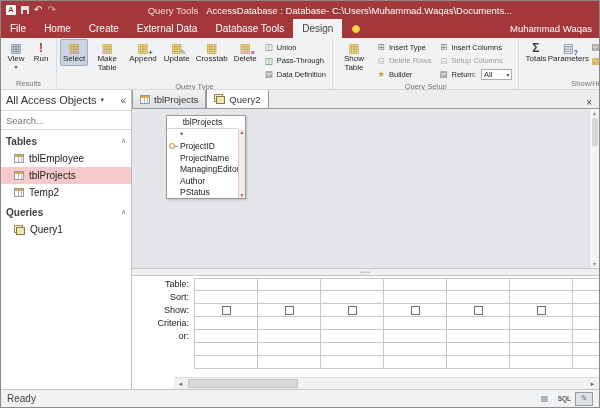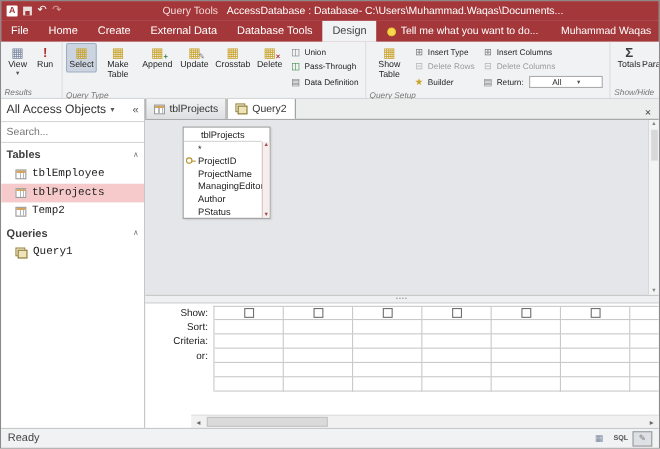--- a/index.html
+++ b/index.html
@@ -22,51 +22,51 @@
   .rtab { padding:0 9px; line-height:19px; cursor:default; }
   .rtab.active { background:#f1f2f4; color:#444; }
   .tellme { display:flex; align-items:center; gap:4px; margin-left:10px; font-size:9.5px; }
   .bulb { width:8px; height:8px; border-radius:50%; background:#f8d84a; border:1px solid #e6c63a; }
   .username { margin-left:auto; margin-right:7px; line-height:19px; font-size:9.5px; }
 
   
   .ribbon { height:52px; background:#f1f2f4; border-bottom:1px solid #d4d6d8; display:flex; color:#262626; flex-shrink:0; }
   .rgroup { display:flex; flex-direction:column; border-right:1px solid #dcdddf; padding:1px 3px 0; flex-shrink:0; }
   .rgroup-content { flex:1; display:flex; align-items:flex-start; gap:1px; }
-  .rgroup-label { color:#767676; font-size:7.5px; height:11px; line-height:11px;font-style:italic; }
+  .rgroup-label { text-align:center; color:#767676; font-size:7.5px; height:11px; line-height:11px; }
   .bigbtn { display:flex; flex-direction:column; align-items:center; min-width:24px; max-width:36px; padding:1px 2px; border:1px solid transparent; border-radius:2px; }
   .bigbtn.pressed { background:#ccd4e0; border-color:#9daec4; }
   .bicon { height:14px; font-size:12px; line-height:14px; position:relative; }
   .blabel { font-size:8px; line-height:8.5px; text-align:center; white-space:normal; }
   .ddarrow { font-size:6px; line-height:6px; color:#555; }
   .ibwrap { position:relative; display:inline-block; }
   .badge { position:absolute; right:-4px; bottom:-1px; font-size:7px; font-weight:bold; line-height:7px; }
   .smallcol { display:flex; flex-direction:column; padding-top:2px; gap:1px; }
   .smallbtn { display:flex; align-items:center; gap:3px; font-size:7.5px; height:12.5px; padding:0 3px; white-space:nowrap; }
   .sicon { width:10px; text-align:center; font-size:8.5px; }
   .disabled { color:#9b9b9b; }
-  .combo { display:inline-flex; align-items:center; gap:14px; border:1px solid #ababab; background:#fff; height:11px; padding:0 20px; margin-left:2px; font-size:7.5px; }
+  .combo { display:inline-flex; align-items:center; gap:14px; border:1px solid #ababab; background:#fff; height:11px; padding:0 2px; margin-left:2px; font-size:7.5px; }
   .rib-spacer { flex:1; }
 
   
   .content { flex:1; display:flex; overflow:hidden; }
 
   
   .sidebar { width:131px; background:#fff; border-right:1px solid #bfbfbf; display:flex; flex-direction:column; flex-shrink:0; font-size:10px; color:#222; }
   .sb-header { height:21px; display:flex; align-items:center; padding:0 5px; font-size:11px; color:#333; border-bottom:1px solid #d6d6d6; }
   .sb-caret { font-size:7px; color:#555; margin-left:4px; }
   .sb-shutter { margin-left:auto; font-size:10px; color:#555; }
   .sb-search { height:19px; display:flex; align-items:center; border-bottom:1px solid #d6d6d6; padding:0 5px; }
   .sb-search input { border:none; outline:none; flex:1; font-size:9.5px; font-family:inherit; color:#444; background:transparent; }
   .icon-search { position:relative; width:10px; height:10px; flex-shrink:0; }
   .icon-search::before { content:""; position:absolute; width:5px; height:5px; border:1px solid #777; border-radius:50%; left:1px; top:1px; }
   .icon-search::after { content:""; position:absolute; width:4px; height:1px; background:#777; transform:rotate(45deg); left:5px; top:7px; }
   .sb-section { height:18px; display:flex; align-items:center; padding:0 5px; font-weight:bold; color:#3f3f3f; margin-top:2px; }
   .sb-chev { margin-left:auto; font-size:7px; color:#777; font-weight:normal; }
-  .sb-item { height:17px; display:flex; align-items:center; gap:5px; padding-left:13px;font-family:Liberation Mono, monospace; }
+  .sb-item { height:17px; display:flex; align-items:center; gap:5px; padding-left:13px; }
   .sb-item.selected { background:#f6caca; }
   .icon-table { width:10px; height:9px; border:1px solid #9b9b9b; flex-shrink:0;
     background:
       linear-gradient(to bottom, #d8a35a 0 2px, rgba(0,0,0,0) 2px),
       linear-gradient(to right, rgba(0,0,0,0) 0 3px, #b0b8c0 3px 4px, rgba(0,0,0,0) 4px 6px, #b0b8c0 6px 7px, rgba(0,0,0,0) 7px),
       #fdfdfd; }
   .icon-query { width:11px; height:10px; position:relative; flex-shrink:0; }
   .icon-query::before { content:""; position:absolute; left:0; top:0; width:7px; height:6px; border:1px solid #9b8a4a; background:#f7f0d8; }
   .icon-query::after { content:""; position:absolute; right:0; bottom:0; width:7px; height:6px; border:1px solid #8a7a3a; background:#efe3b8; }
 
@@ -141,21 +141,20 @@
 
   <div class="tabrow">
     <div class="rtab">File</div>
     <div class="rtab">Home</div>
     <div class="rtab">Create</div>
     <div class="rtab">External Data</div>
     <div class="rtab">Database Tools</div>
     <div class="rtab active">Design</div>
     <div class="tellme">
       <span class="bulb"></span>
-      <span>Tell me what you want to do...</span>
     </div>
     <div class="username">Muhammad Waqas</div>
   </div>
 
   <div class="ribbon">
 
     <div class="rgroup">
       <div class="rgroup-content">
         <div class="bigbtn">
           <span class="bicon ic-blue">▦</span>
@@ -234,21 +233,21 @@
             <span>Builder</span>
           </div>
         </div>
         <div class="smallcol">
           <div class="smallbtn">
             <span class="sicon ic-gray">⊞</span>
             <span>Insert Columns</span>
           </div>
           <div class="smallbtn disabled">
             <span class="sicon ic-dis">⊟</span>
-            <span>Delete Columns</span>
+            <span>Setup Columns</span>
           </div>
           <div class="smallbtn">
             <span class="sicon ic-gray">▤</span>
             <span>Return:</span>
             <span class="combo">
               <span>All</span>
               <span style="font-size:6px;color:#555;">▾</span>
             </span>
           </div>
         </div>
@@ -373,20 +372,44 @@
           <span class="pv-arrow">▴</span>
           <span class="pv-thumb"></span>
           <span class="pv-arrow pv-bottom">▾</span>
         </div>
       </div>
 
       <div class="splitter">••••</div>
 
       <div class="gridpane">
         <div class="grid-area" id="grid-rows">
+            <div class="grid-row">
+              <div class="grid-label">Table:</div>
+              <div class="grid-cells">
+                <div class="grid-cell"></div>
+                <div class="grid-cell"></div>
+                <div class="grid-cell"></div>
+                <div class="grid-cell"></div>
+                <div class="grid-cell"></div>
+                <div class="grid-cell"></div>
+                <div class="grid-cell"></div>
+              </div>
+            </div>
+            <div class="grid-row">
+              <div class="grid-label">Sort:</div>
+              <div class="grid-cells">
+                <div class="grid-cell"></div>
+                <div class="grid-cell"></div>
+                <div class="grid-cell"></div>
+                <div class="grid-cell"></div>
+                <div class="grid-cell"></div>
+                <div class="grid-cell"></div>
+                <div class="grid-cell"></div>
+              </div>
+            </div>
             <div class="grid-row">
               <div class="grid-label">Show:</div>
               <div class="grid-cells">
                 <div class="grid-cell">
                   <span class="checkbox"></span>
                 </div>
                 <div class="grid-cell">
                   <span class="checkbox"></span>
                 </div>
                 <div class="grid-cell">
@@ -398,32 +421,20 @@
                 <div class="grid-cell">
                   <span class="checkbox"></span>
                 </div>
                 <div class="grid-cell">
                   <span class="checkbox"></span>
                 </div>
                 <div class="grid-cell"></div>
               </div>
             </div>
             <div class="grid-row">
-              <div class="grid-label">Sort:</div>
-              <div class="grid-cells">
-                <div class="grid-cell"></div>
-                <div class="grid-cell"></div>
-                <div class="grid-cell"></div>
-                <div class="grid-cell"></div>
-                <div class="grid-cell"></div>
-                <div class="grid-cell"></div>
-                <div class="grid-cell"></div>
-              </div>
-            </div>
-            <div class="grid-row">
               <div class="grid-label">Criteria:</div>
               <div class="grid-cells">
                 <div class="grid-cell"></div>
                 <div class="grid-cell"></div>
                 <div class="grid-cell"></div>
                 <div class="grid-cell"></div>
                 <div class="grid-cell"></div>
                 <div class="grid-cell"></div>
                 <div class="grid-cell"></div>
               </div>

